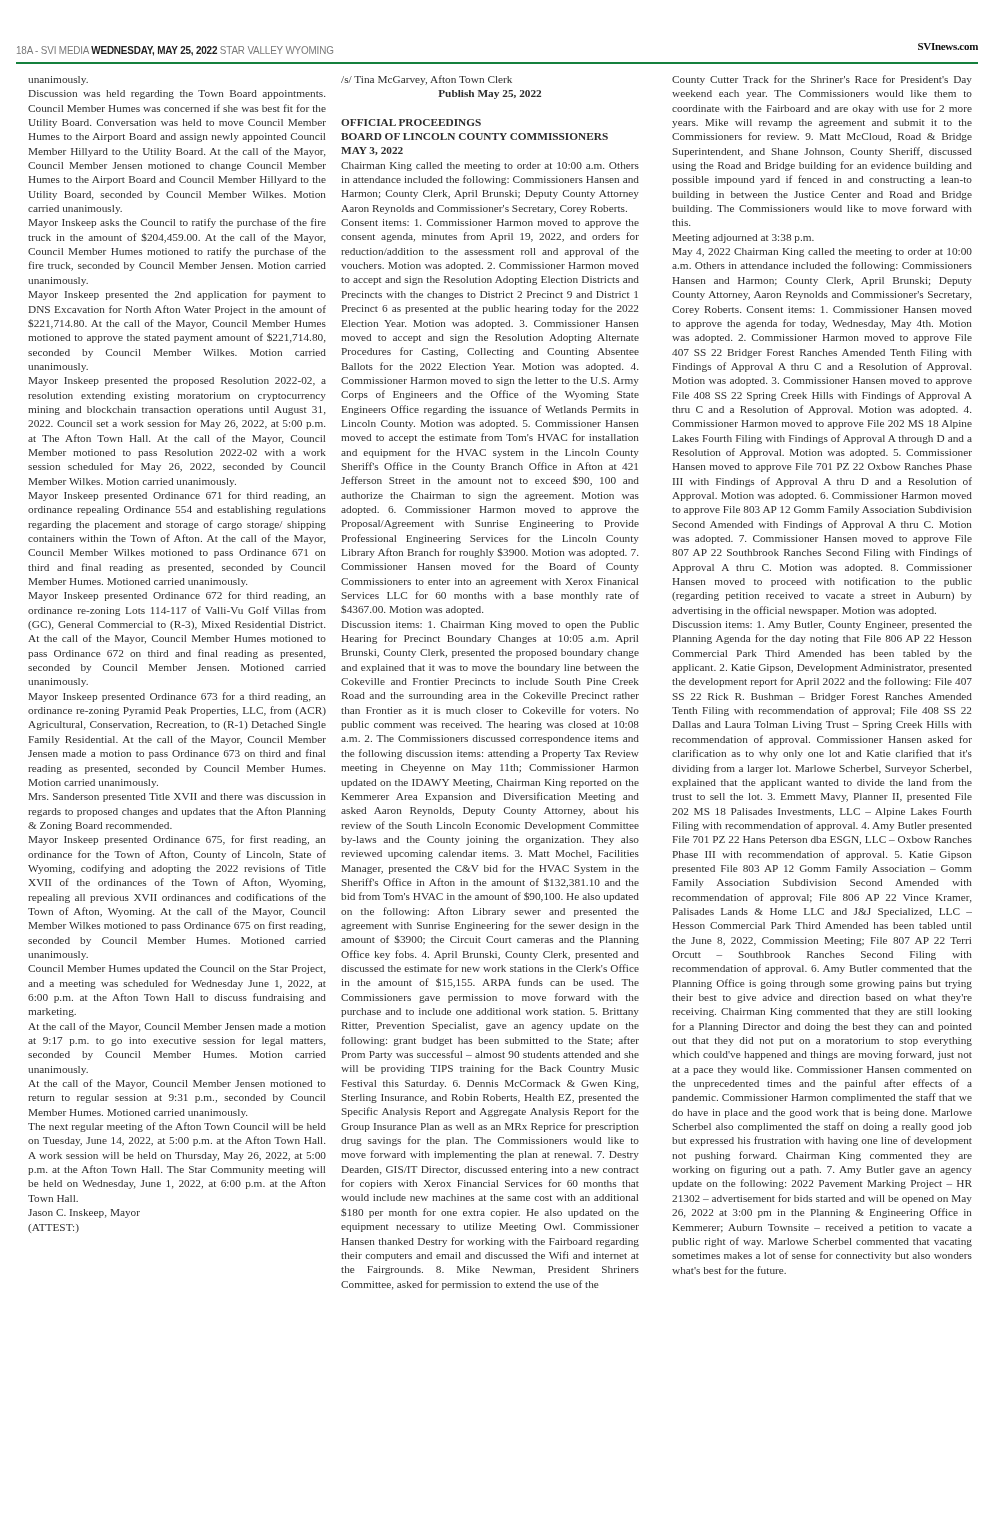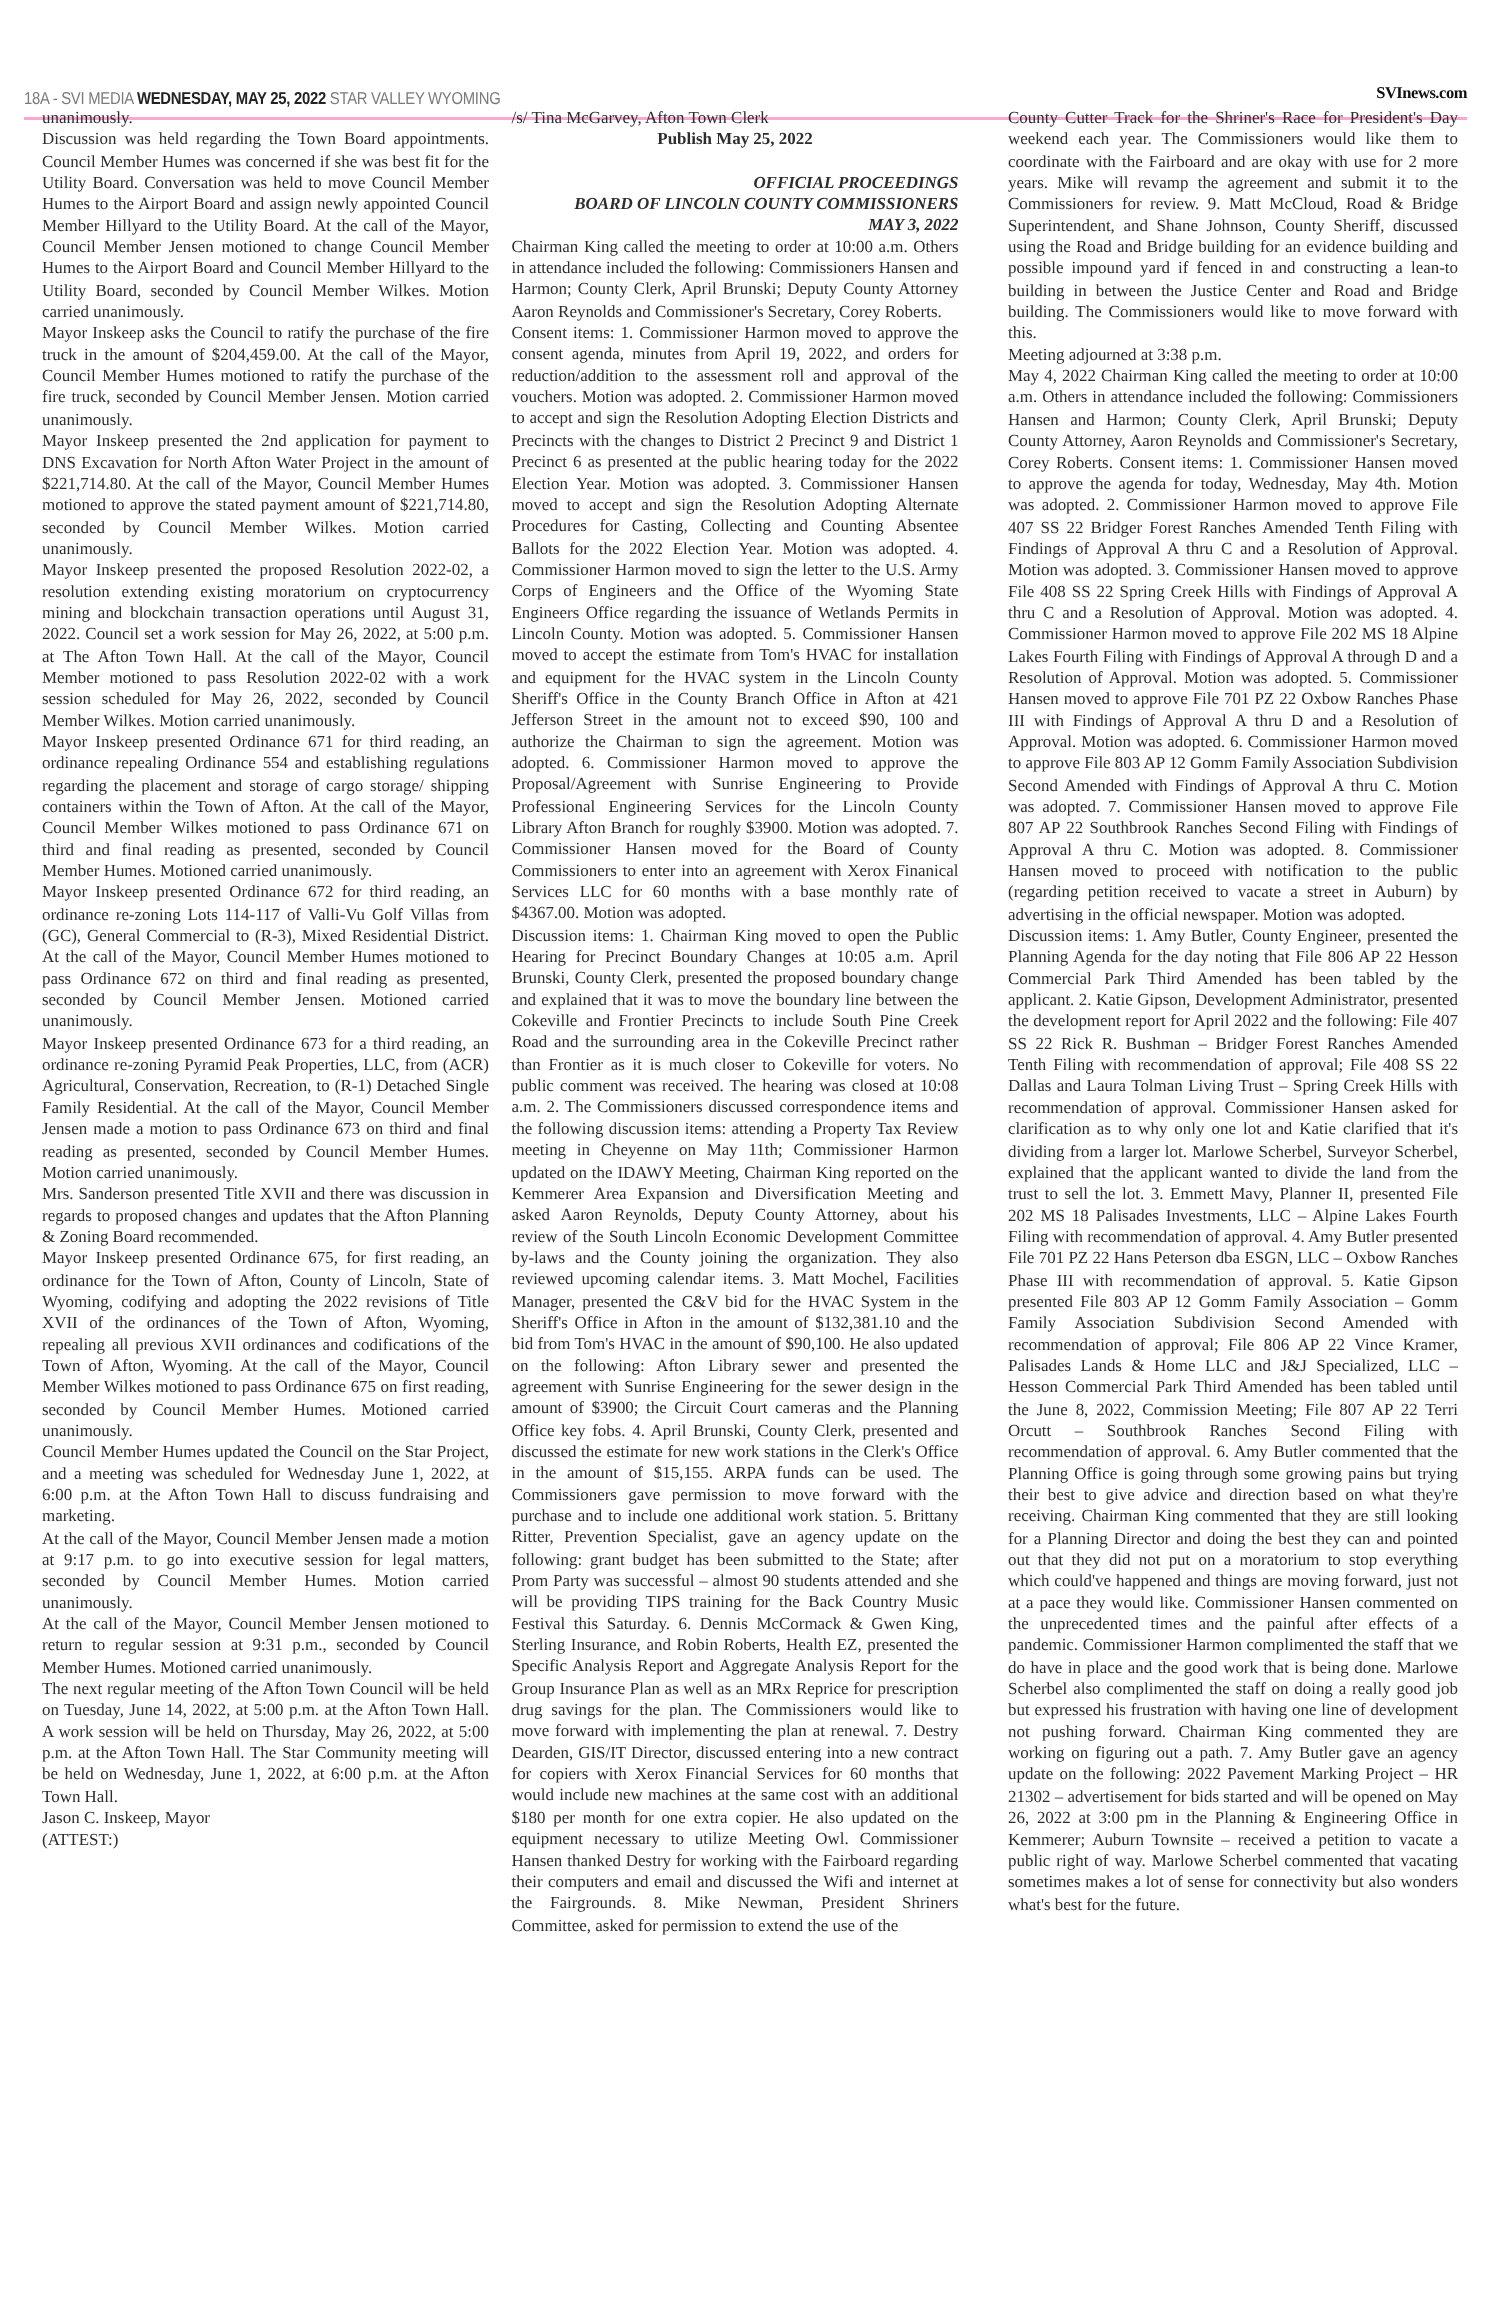--- a/index.html
+++ b/index.html
@@ -1,35 +1,35 @@
 <!DOCTYPE html>
 <html><head>
 <meta charset="utf-8">
 <style>
   html, body { margin: 0; padding: 0; background: #ffffff; }
   body { width: 994px; height: 1536px; overflow: hidden; position: relative; color: #2a2a2a; }
   .header {
-    position: absolute; left: 16px; top: 56px; width: 962px; height: 22px;
-    border-bottom: 2px solid #f9a8d4;
+    position: absolute; left: 16px; top: 40px; width: 962px; height: 22px;
+    border-bottom: 2px solid #15803d;
     font-family: "Liberation Sans", sans-serif;
   }
   .header-left { position: absolute; left: 0; top: 4px; font-size: 11.5px; color: #7a7a7a; letter-spacing: -0.2px; transform: scaleX(0.86); transform-origin: left center; white-space: nowrap; }
   .header-left b { color: #222; font-weight: bold; }
   .header-right { position: absolute; right: 0; top: 0px; font-size: 11px; font-weight: bold; color: #111; font-family: "Liberation Serif", serif; letter-spacing: -0.3px; }
   .col {
     position: absolute; top: 72px; width: 298px;
     font-family: "Liberation Serif", serif; font-size: 11.3px; line-height: 14.35px;
     text-align: justify; color: #2d2d2d;
   }
   .col p { margin: 0; }
   #col1 { left: 28px; }
   #col2 { left: 341px; }
   #col3 { left: 672px; width: 300px; }
   .publish { text-align: center; font-weight: bold; }
-  .heading { text-align: right; font-weight: bold; margin-top: 14px !important; font-style: italic; }
+  .heading { text-align: left; font-weight: bold; margin-top: 14px !important; }
 </style>
 </head>
 <body>
 
 <div class="header">
   <div class="header-left">
     <span>18A - SVI MEDIA</span>
     <b>WEDNESDAY, MAY 25, 2022</b>
     <span>STAR VALLEY WYOMING</span>
   </div>

